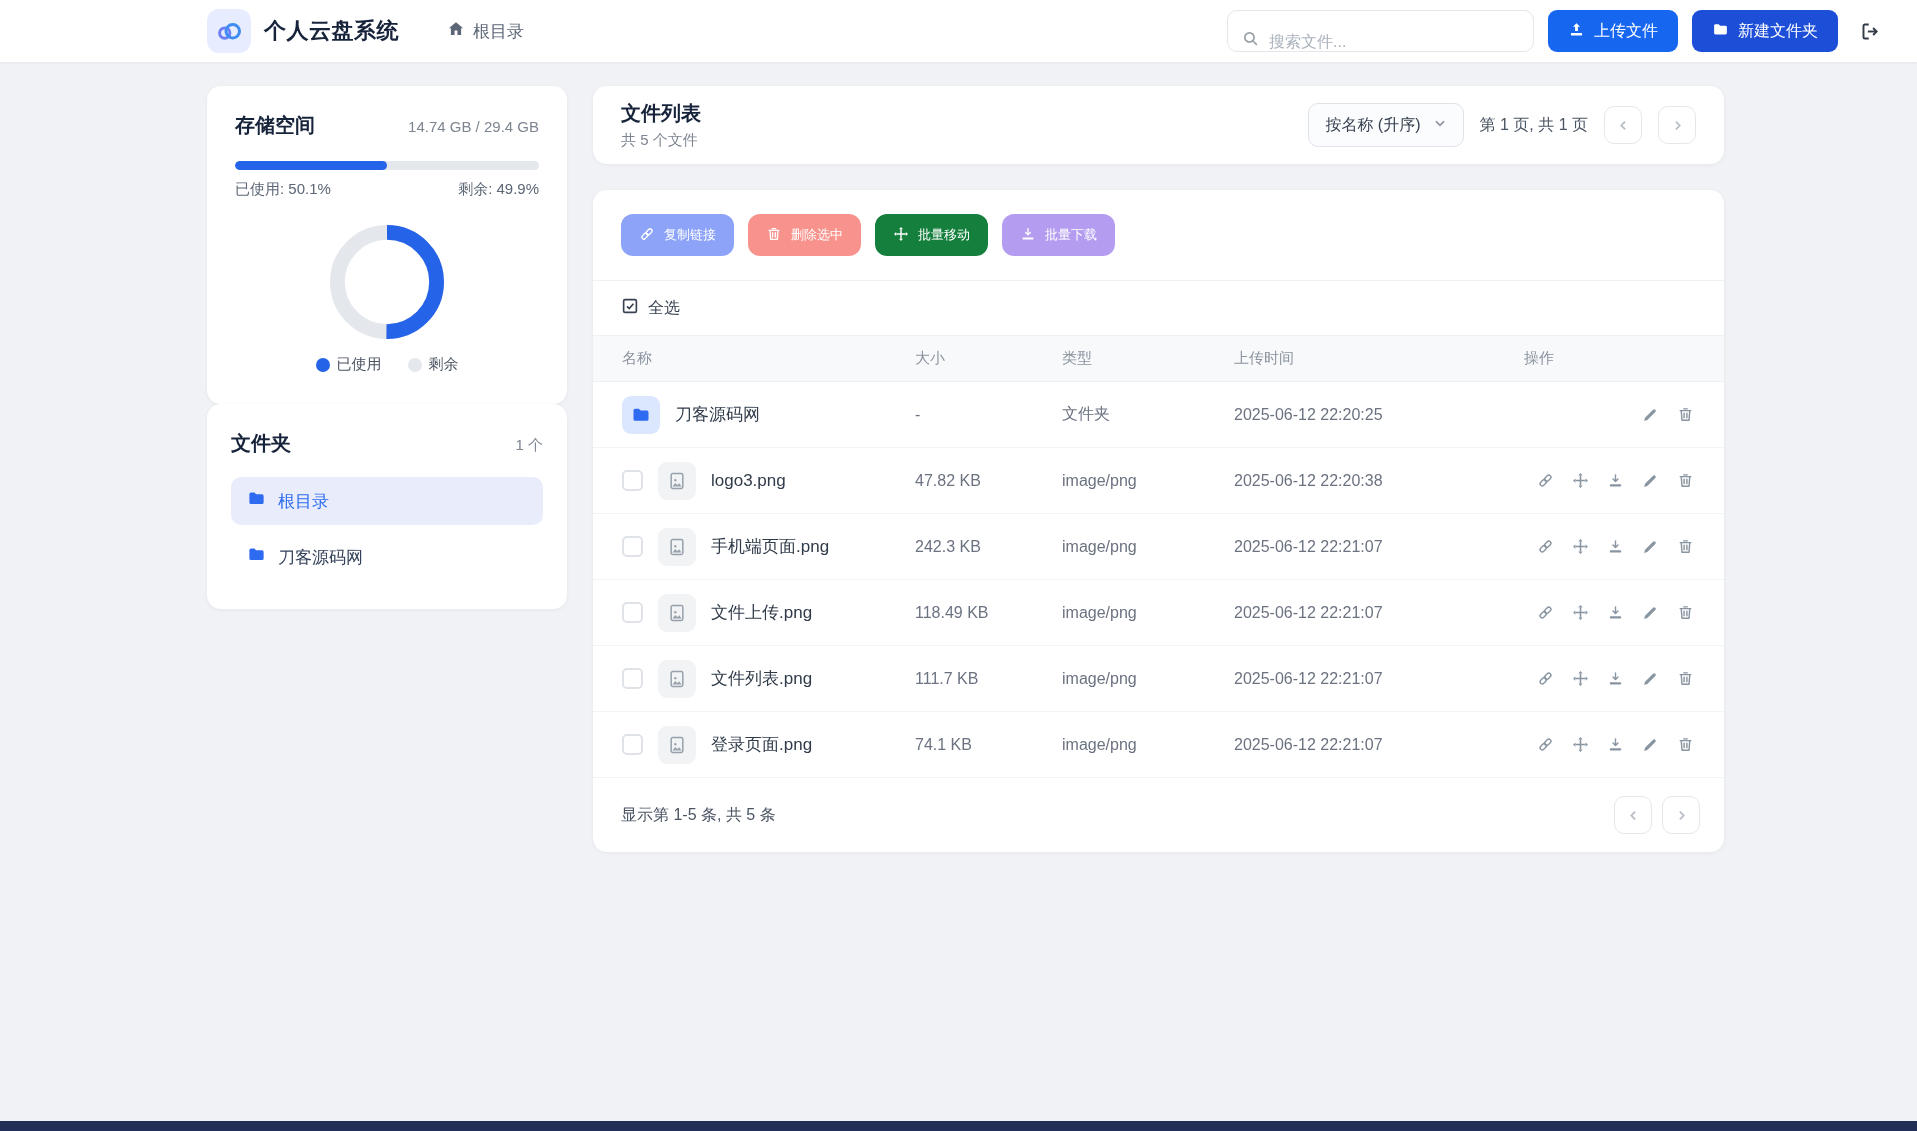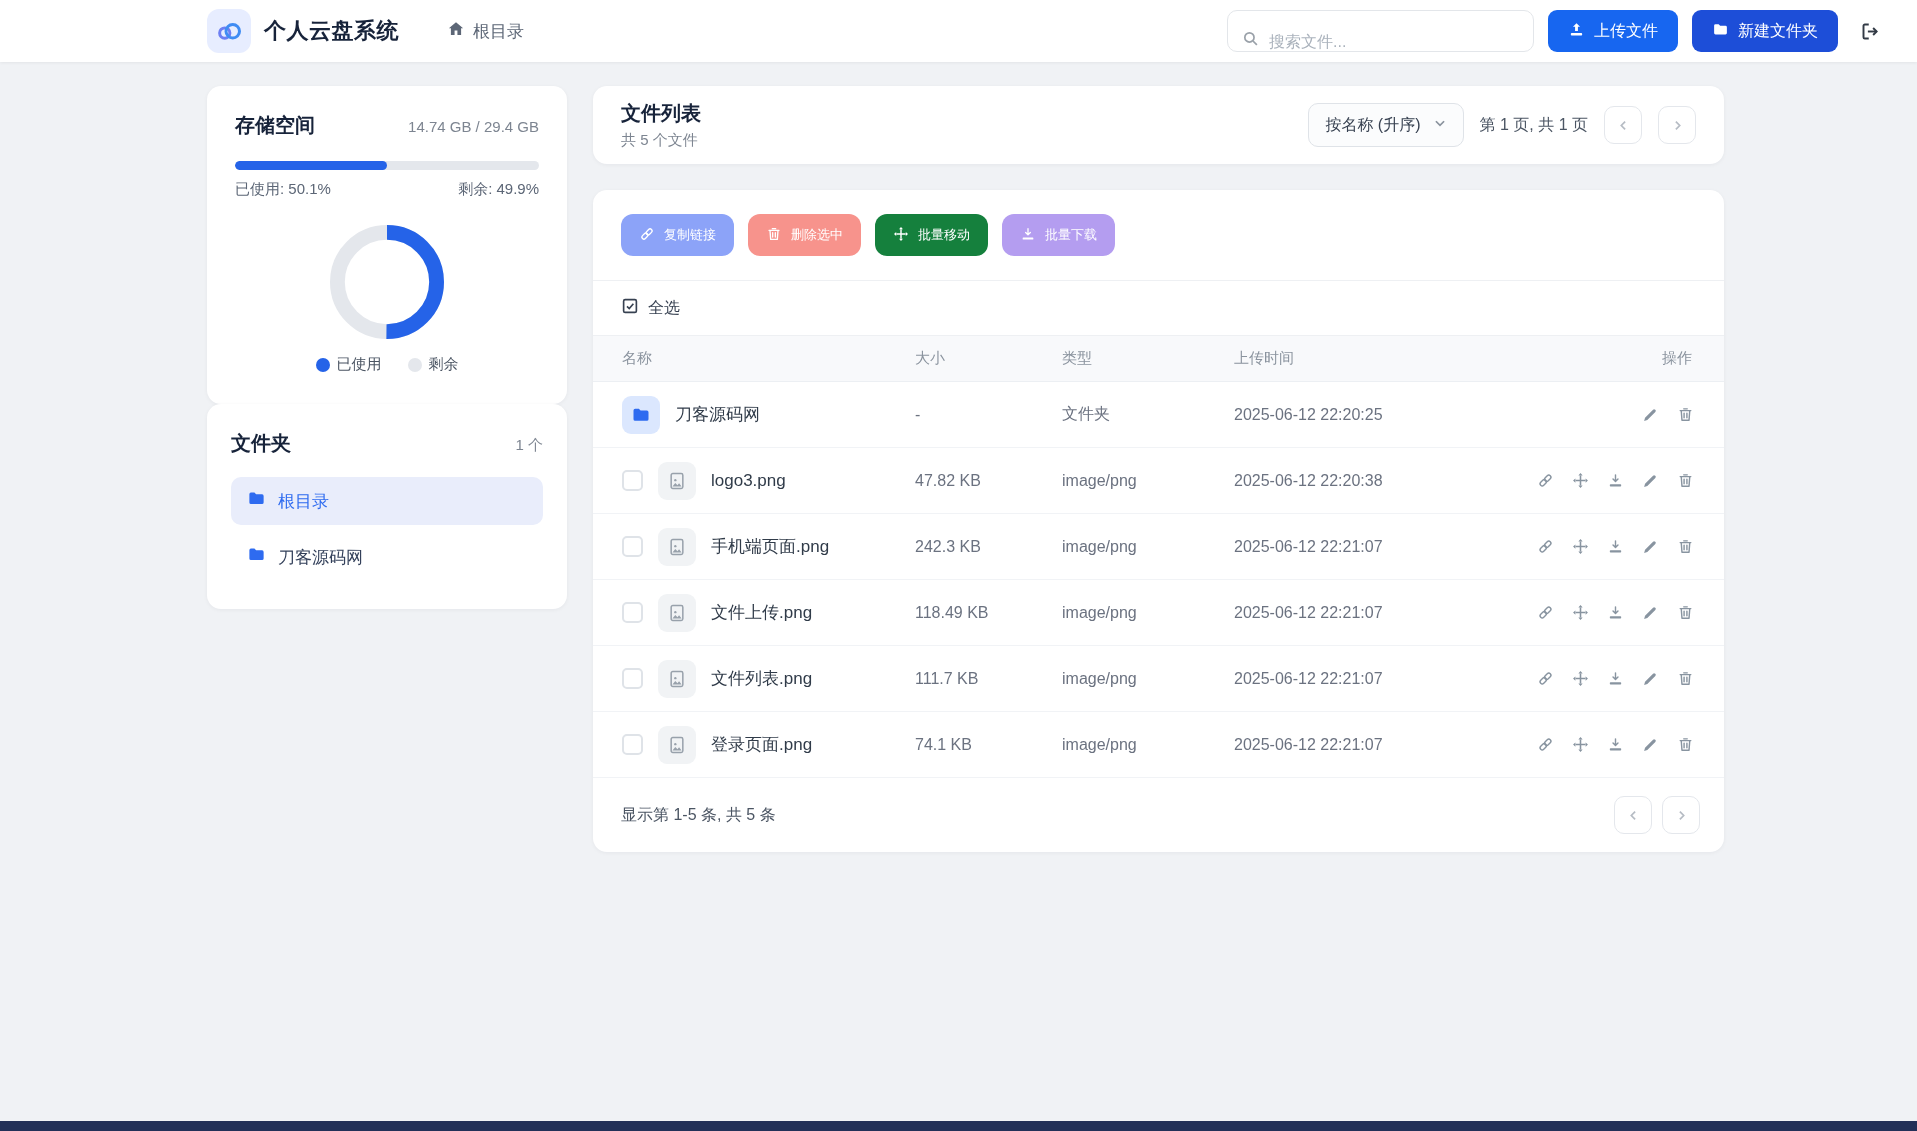--- a/index.html
+++ b/index.html
@@ -56,21 +56,21 @@
 
   
   .file-card { overflow:hidden; padding-bottom:0; }
   .batch-bar { display:flex; gap:14px; padding:24px 28px; border-bottom:1px solid #eef0f3; }
   .batch-btn { display:inline-flex; align-items:center; gap:9px; height:42px; padding:0 18px; border:none; border-radius:12px; font-size:13px; color:#fff; cursor:default; font-family:inherit; }
   .selectall-row { display:flex; align-items:center; gap:9px; padding:16px 28px; font-size:16px; color:#374151; border-bottom:1px solid #eef0f3; cursor:pointer; }
 
   .tgrid { display:grid; grid-template-columns:322px 147px 172px 1fr 200px; align-items:center; }
   .thead { background:#f8f9fb; color:#8a939e; font-size:15px; padding:13px 0; border-bottom:1px solid #eceff3; }
   .thead .cell:first-child, .trow .cell-name { padding-left:29px; }
-  .cell-actions-h { text-align:right; padding-right:32px; }
+  .cell-actions-h { text-align:left; padding-right:32px; }
   .trow { height:66px; border-bottom:1px solid #f1f3f6; font-size:16px; color:#6b7280; }
   .cell-name { display:flex; align-items:center; gap:15px; color:#303b49; font-size:17px; }
   .checkbox { width:21px; height:21px; border:2px solid #dfe3e8; border-radius:5px; background:#fff; flex:0 0 21px; cursor:pointer; }
   .file-icon-box { width:38px; height:38px; border-radius:9px; display:flex; align-items:center; justify-content:center; flex:0 0 38px; }
   .file-icon-box.folder { background:#dbe7fe; }
   .file-icon-box.image { background:#f1f3f5; }
   .cell-actions { display:flex; justify-content:flex-end; gap:18px; padding-right:30px; }
   .action-ic { cursor:pointer; display:flex; align-items:center; color:#8894a0; }
   .list-footer { display:flex; align-items:center; justify-content:space-between; padding:18px 24px 18px 28px; }
   .list-footer .pagers { display:flex; gap:10px; }

